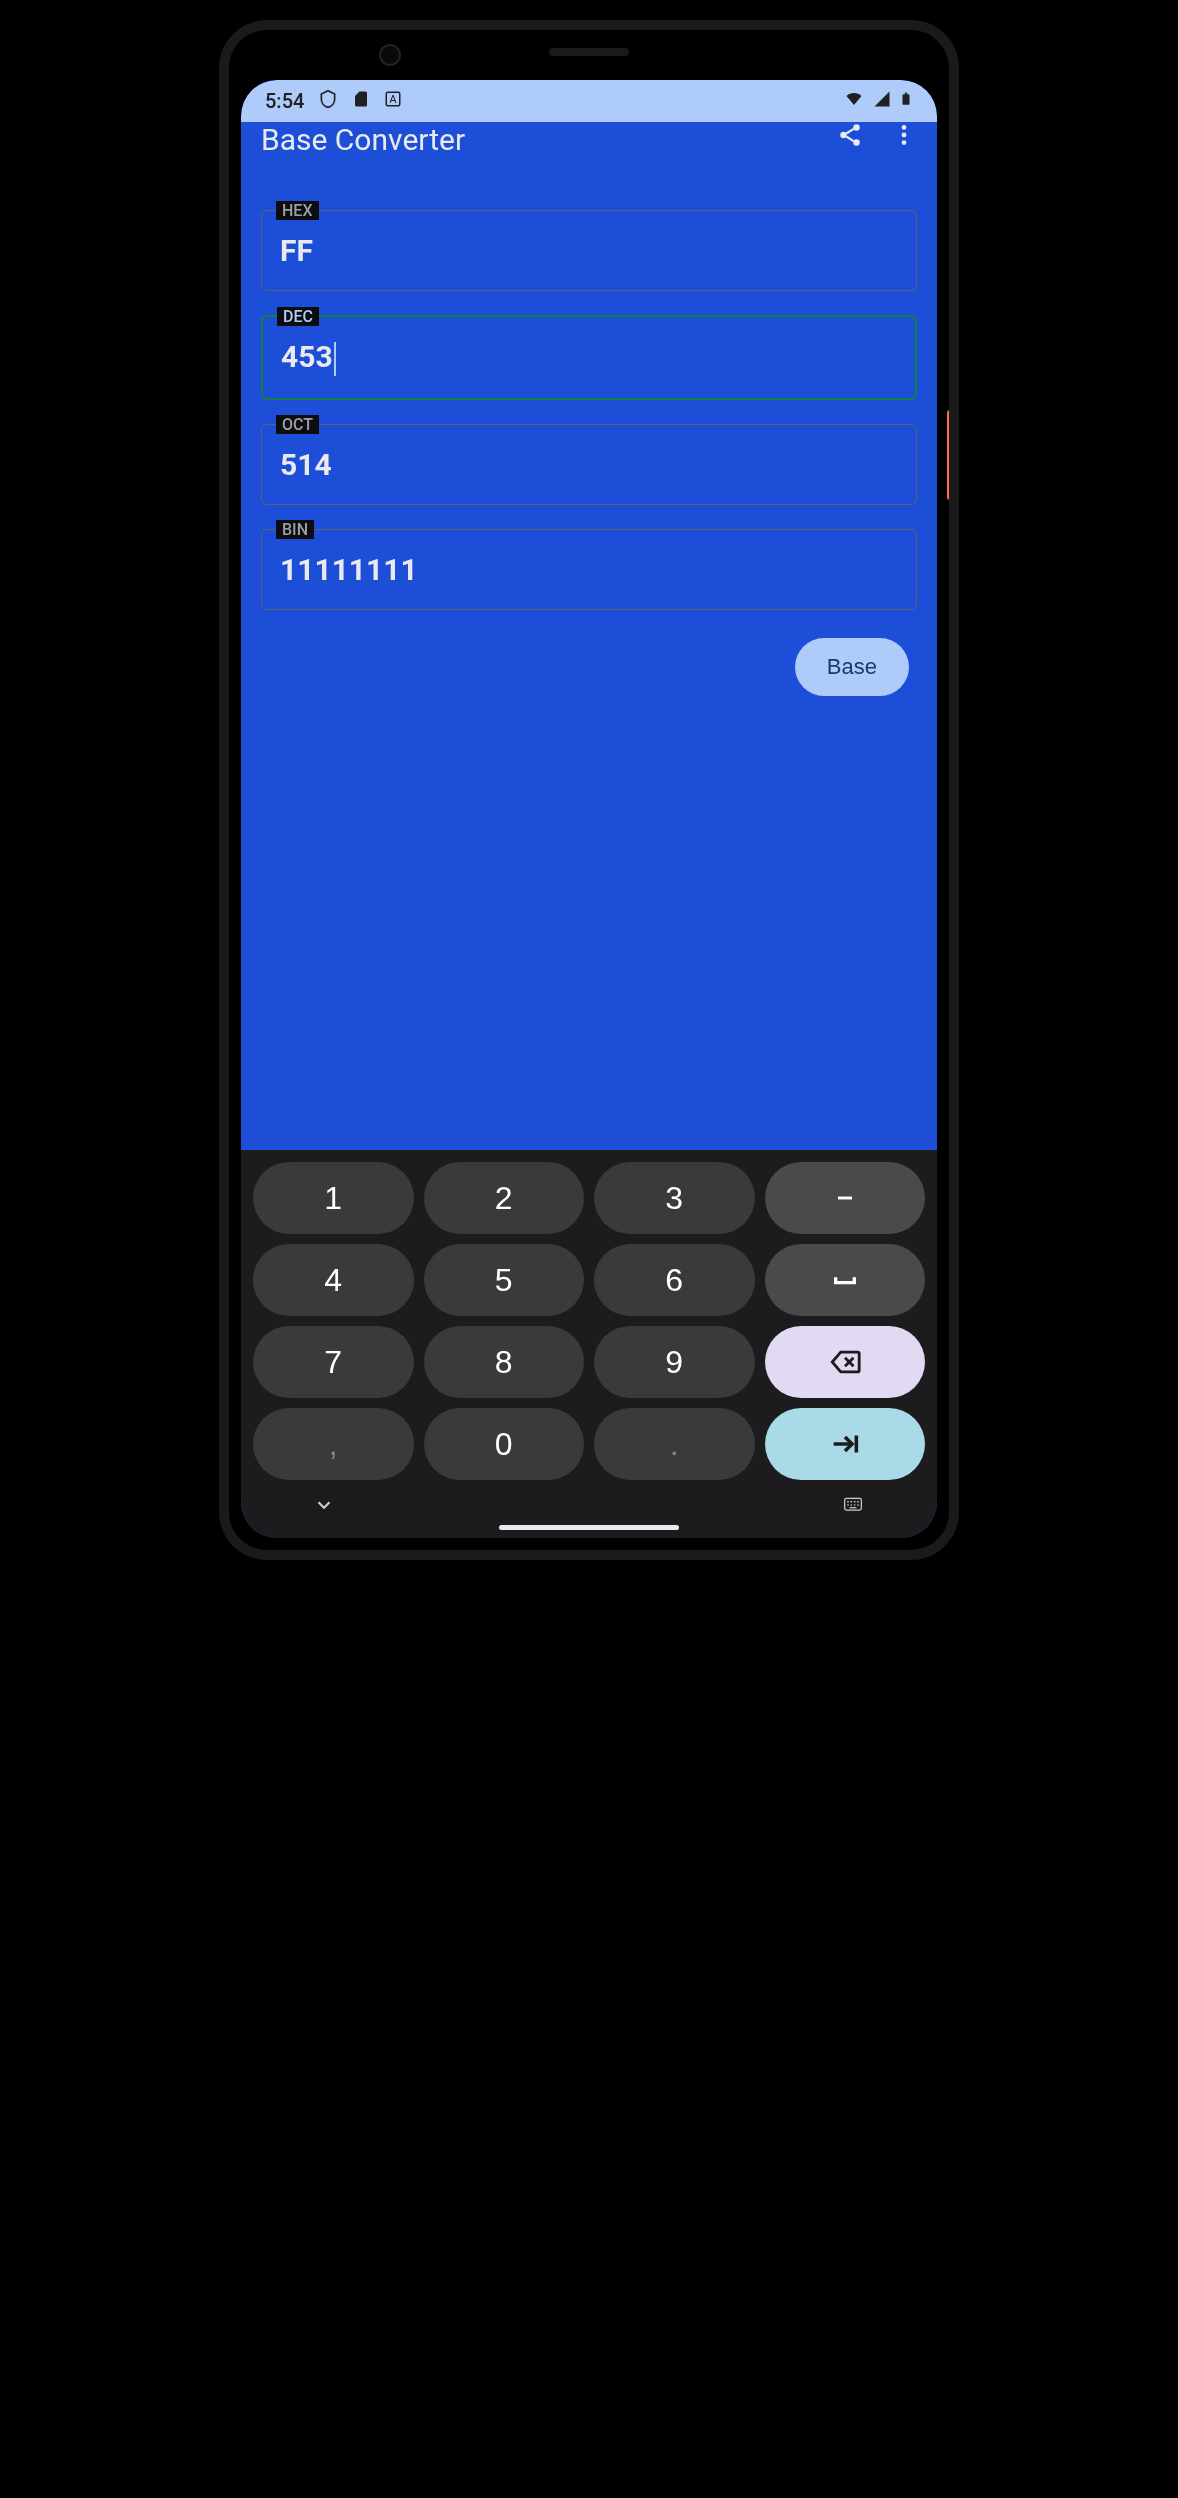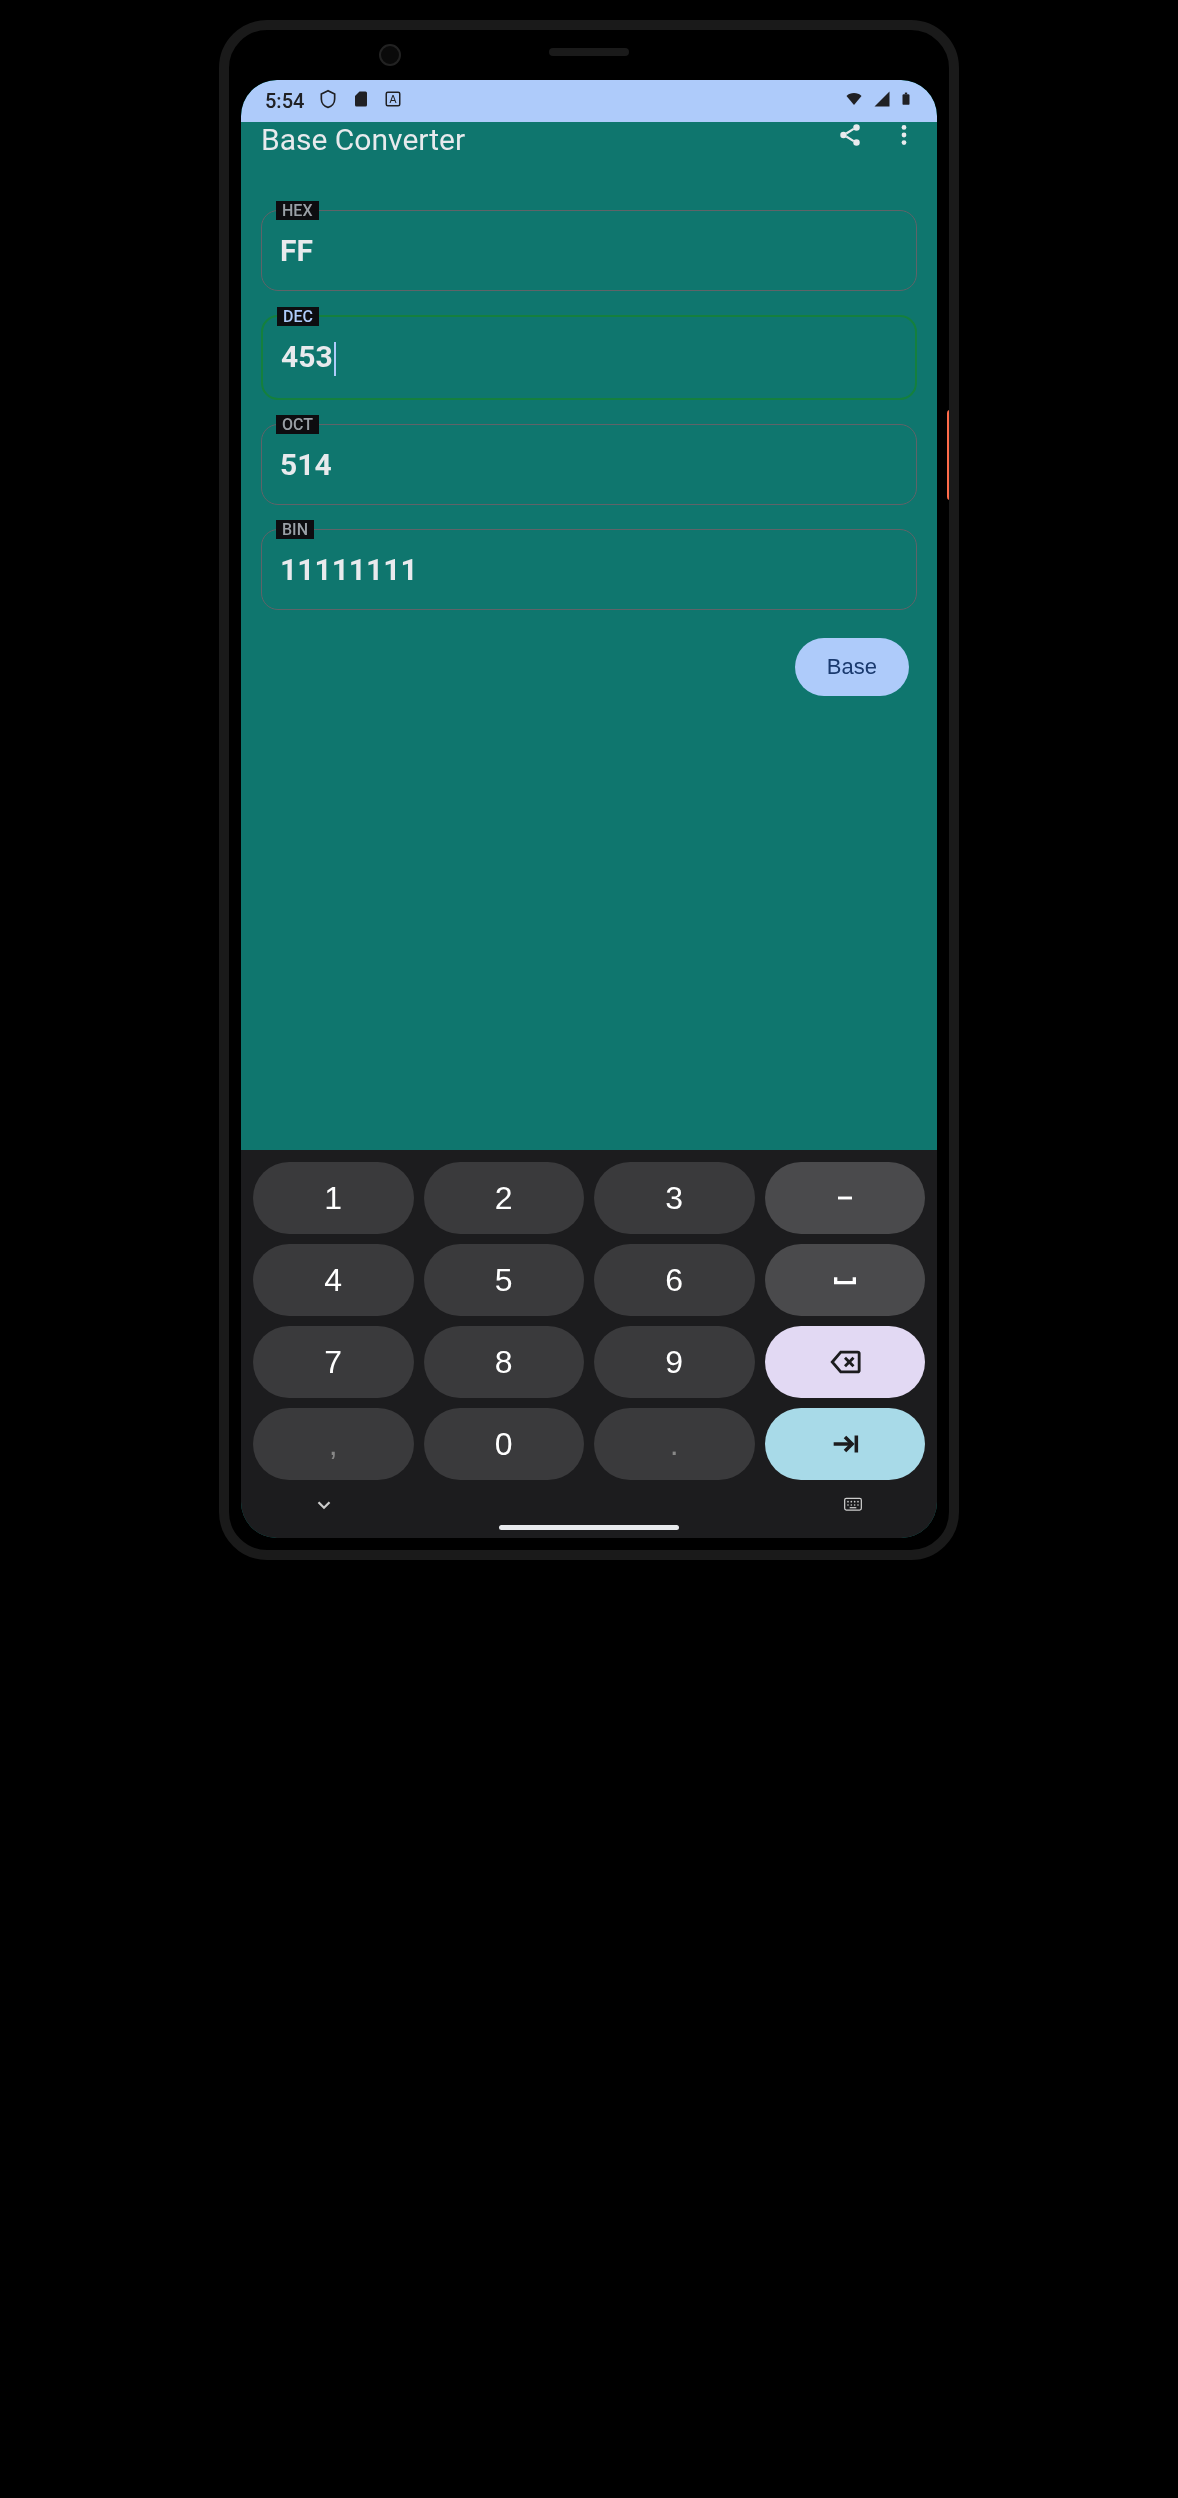--- a/index.html
+++ b/index.html
@@ -48,21 +48,21 @@
     height: 8px;
     background: #1a1a1a;
     border-radius: 4px;
   }
   .screen {
     position: absolute;
     top: 50px;
     left: 12px;
     right: 12px;
     bottom: 12px;
-    background: #0f766e;
+    background: #1d4ed8;
     border-radius: 36px;
     overflow: hidden;
     display: flex;
     flex-direction: column;
   }
   .status-bar {
     height: 42px;
     background: #aecbfa;
     display: flex;
     align-items: center;
@@ -98,21 +98,21 @@
   .content {
     flex: 1;
     padding: 8px 20px;
     display: flex;
     flex-direction: column;
     gap: 24px;
   }
   .field {
     position: relative;
     border: 1px solid #5f6368;
-    border-radius: 17px;
+    border-radius: 6px;
     padding: 22px 18px;
   }
   .field.active {
     border: 2px solid #15803d;
   }
   .field-label {
     position: absolute;
     top: -10px;
     left: 14px;
     background: #0d0d10;

